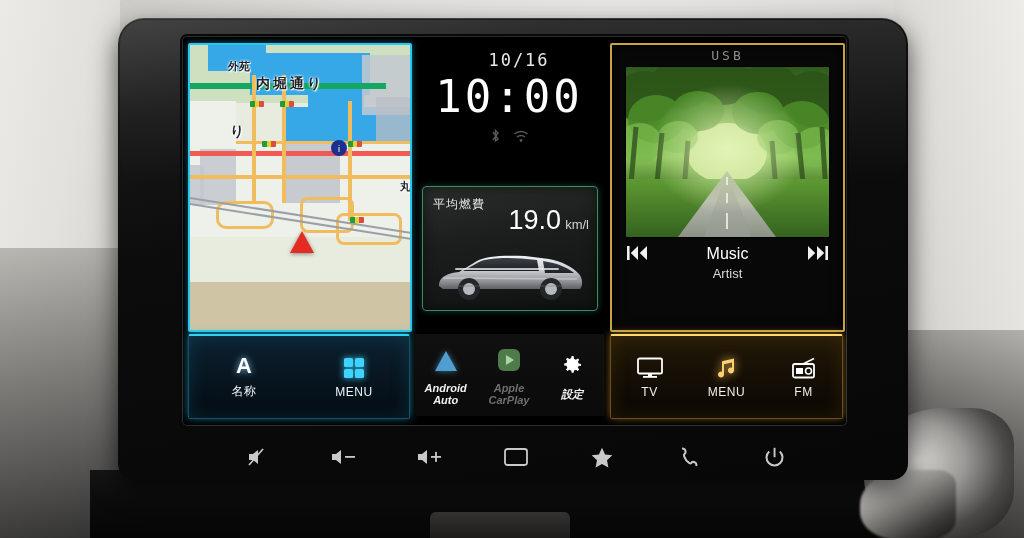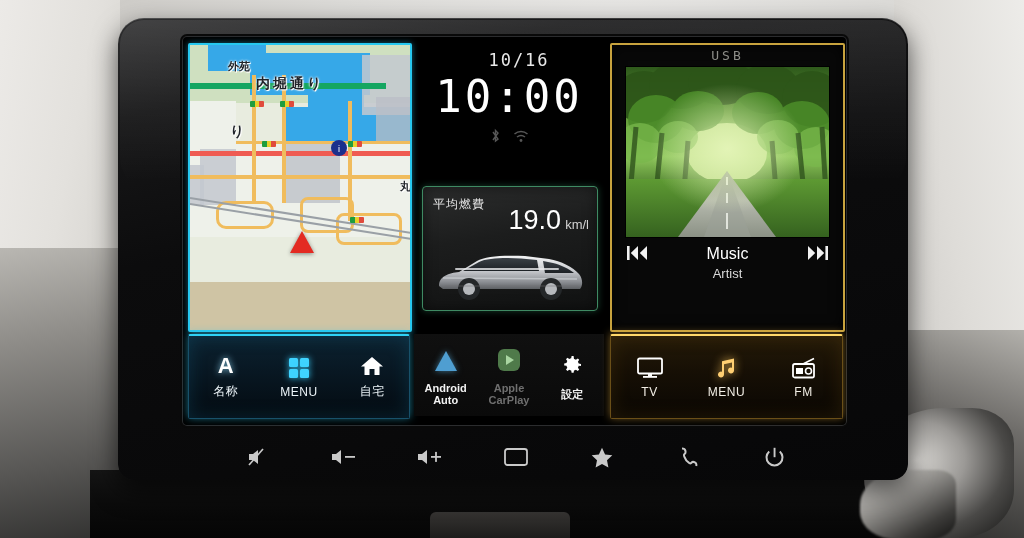--- a/index.html
+++ b/index.html
@@ -96,21 +96,21 @@
         background:linear-gradient(170deg,#2c2d2d 0%,#1c1d1d 40%,#111212 100%);
         border:1px solid #3f8a63;border-radius:4px;overflow:hidden;
         box-shadow:0 0 7px rgba(60,170,120,.35), inset 0 0 14px rgba(0,0,0,.5);}
   .fuel-title{position:absolute;left:10px;top:9px;color:#e6e6e6;font-size:12px;letter-spacing:1px;}
   .fuel-val{position:absolute;right:36px;top:20px;color:#fff;font-size:27px;font-weight:300;line-height:27px;}
   .fuel-unit{position:absolute;right:8px;top:30px;color:#d3d3d3;font-size:13px;}
   .suv{position:absolute;left:10px;bottom:8px;width:154px;height:54px;}
 
   .app-row{position:absolute;left:0;top:298px;width:190px;height:82px;display:flex;align-items:center;
         background:linear-gradient(180deg,#101010 0%,#0a0a0a 100%);}
-  .app-btn{flex:1;display:flex;flex-direction:column;align-items:center;justify-content:center;gap:11px;}
+  .app-btn{flex:1;display:flex;flex-direction:column;align-items:center;justify-content:center;gap:11px;font-style:italic;}
   .app-btn .ic{height:26px;display:flex;align-items:flex-end;justify-content:center;}
   .app-btn .lb{color:#f2f2f2;font-size:11px;font-weight:bold;text-align:center;line-height:12px;}
   .app-btn.dim .lb{color:#6f6f6f;}
   .aa-arrow{width:0;height:0;border-left:11px solid transparent;border-right:11px solid transparent;
         border-bottom:20px solid #4f9ed1;
         filter:drop-shadow(0 0 3px rgba(90,180,230,.6));}
   .cp-box{width:22px;height:22px;border-radius:6px;background:#4f7a4a;display:flex;align-items:center;justify-content:center;}
   .cp-box i{width:0;height:0;border-left:8px solid #a9d6a1;border-top:5px solid transparent;border-bottom:5px solid transparent;margin-left:2px;}
 
   
@@ -229,28 +229,20 @@
           <div class="nav-btn">
             <span class="ic">
               <span class="grid-ic">
                   <i></i>
                   <i></i>
                   <i></i>
                   <i></i>
                 </span>
             </span>
             <span class="lb">MENU</span>
-          </div>
-          <div class="nav-btn">
-            <span class="ic">
-              <svg width="24" height="22" viewBox="0 0 24 22">
-                  <path d="M12 2 L23 11.5 L19.5 11.5 L19.5 20 L14.5 20 L14.5 14 L9.5 14 L9.5 20 L4.5 20 L4.5 11.5 L1 11.5 Z" fill="#ffffff"></path>
-                </svg>
-            </span>
-            <span class="lb">自宅</span>
           </div>
         </div>
       </div>
 
       <div class="col" id="col-center">
 
         <div class="clock-wrap">
           <div class="c-date">10/16</div>
           <div class="c-time">10:00</div>
           <div class="c-status">

